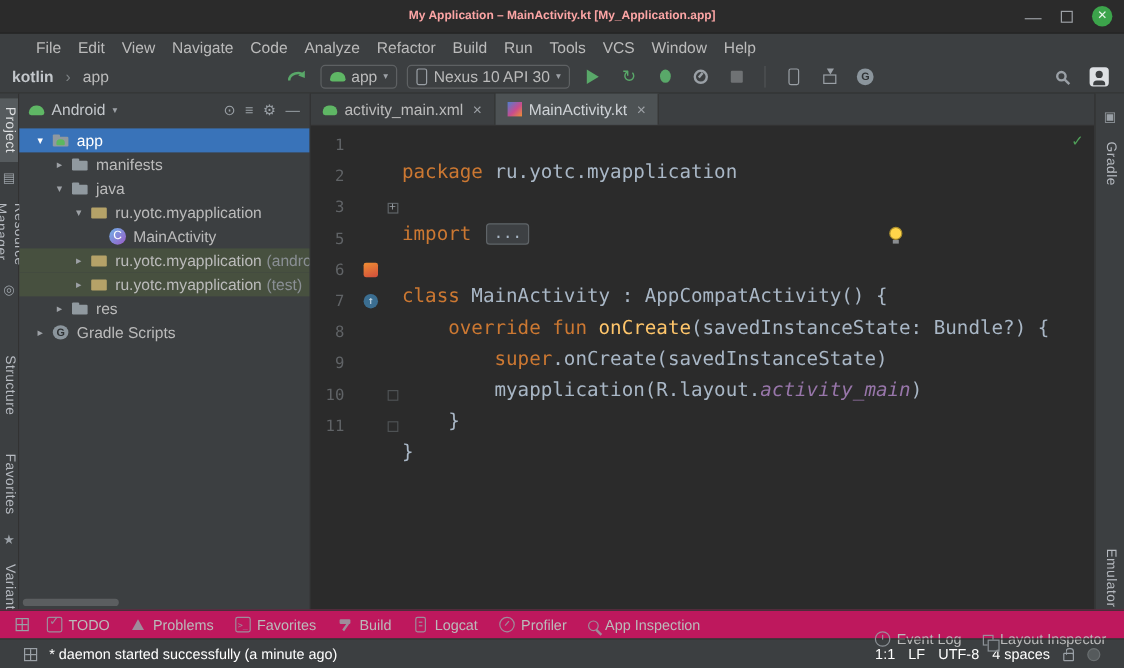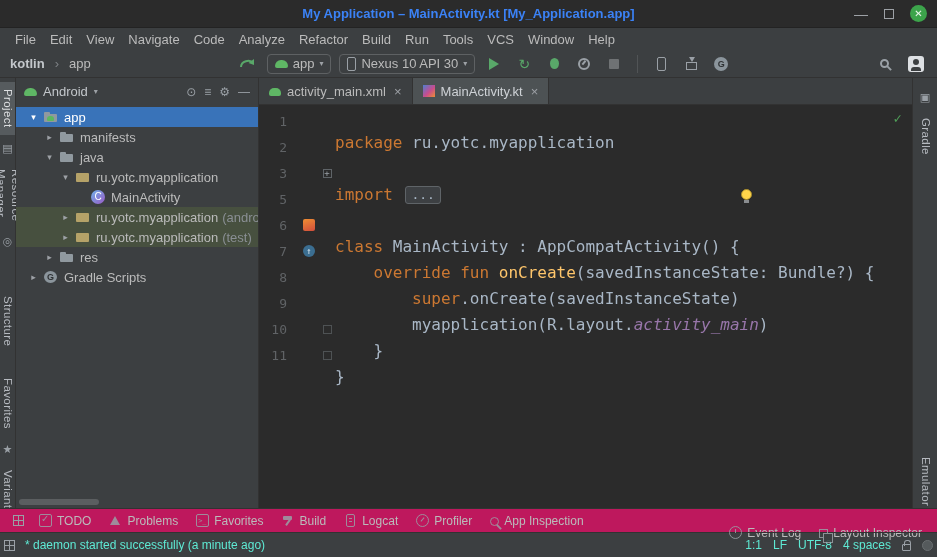--- a/index.html
+++ b/index.html
@@ -4,29 +4,29 @@
 <style>
   html,body{margin:0;padding:0;width:937px;height:557px;overflow:hidden;
     background:#3c3f41;color:#bbbbbb;
     font-family:"Liberation Sans","DejaVu Sans",sans-serif;font-size:13px;}
   .window{display:flex;flex-direction:column;width:937px;height:557px;box-sizing:border-box;}
   *{box-sizing:border-box;}
 
   
   .titlebar{height:28px;flex:none;background:#2b2b2b;border-bottom:1px solid #232323;
     display:flex;align-items:center;justify-content:center;position:relative;}
-  .title-text{color:#3b82f6;font-weight:bold;font-size:13px;}
+  .title-text{color:#fca5a5;font-weight:bold;font-size:10px;}
   .win-controls{position:absolute;right:10px;top:0;height:100%;display:flex;align-items:center;gap:16px;}
   .win-min{color:#9da1a6;font-size:14px;line-height:10px;}
   .win-max{width:10px;height:10px;border:1px solid #9da1a6;}
   .win-close{width:17px;height:17px;border-radius:50%;background:#3ca44b;color:#eaf6ec;
     display:flex;align-items:center;justify-content:center;font-size:10px;line-height:10px;}
 
   
-  .menubar{height:22px;flex:none;display:flex;align-items:center;padding-left:8px;}
+  .menubar{height:22px;flex:none;display:flex;align-items:center;padding-left:23px;}
   .menu-item{padding:2px 7px;color:#bbbbbb;}
 
   
   .toolbar{height:28px;flex:none;display:flex;align-items:center;padding:0 10px;gap:8px;
     border-bottom:1px solid #323232;}
   .crumb-root{font-weight:bold;color:#c3c7cb;}
   .crumb-sep{color:#7d8184;margin:0 2px;}
   .sync-gap{margin-left:138px;display:flex;align-items:center;}
   .select{display:flex;align-items:center;gap:5px;border:1px solid #5e6163;border-radius:4px;
     height:20px;padding:0 7px;color:#bbbbbb;}
@@ -146,22 +146,22 @@
   .profiler-icon{border:1px solid #9aa0a6;border-radius:50%;}
   .profiler-icon::after{content:'';position:absolute;left:5px;top:2px;width:1px;height:5px;background:#9aa0a6;transform:rotate(40deg);}
   .app-inspection-icon{width:9px;height:9px;border:1px solid #9aa0a6;border-radius:50%;margin-top:1px;}
   .app-inspection-icon::after{content:'';position:absolute;right:-4px;bottom:-3px;width:6px;height:2px;background:#9aa0a6;transform:rotate(45deg);}
   .event-log-icon{border:1px solid #9aa0a6;border-radius:50%;}
   .event-log-icon::after{content:'';position:absolute;left:5px;top:2px;width:1px;height:4px;background:#9aa0a6;}
   .layout-inspector-icon{width:9px;height:9px;border:1px solid #9aa0a6;margin-top:1px;}
   .layout-inspector-icon::after{content:'';position:absolute;left:3px;top:3px;width:8px;height:8px;border:1px solid #9aa0a6;background:#3c3f41;}
 
   
-  .statusbar{height:25px;flex:none;display:flex;align-items:center;gap:10px;padding:0 4px;
-    border-top:1px solid #323232;font-size:12px;color:#5eead4;}
+  .statusbar{height:25px;flex:none;display:flex;align-items:center;gap:10px;padding:0 20px;
+    border-top:1px solid #323232;font-size:12px;color:#ffffff;}
   .sb-right{margin-left:auto;display:flex;align-items:center;gap:11px;}
   .lock-ico{width:9px;height:7px;border:1px solid #9aa0a6;border-radius:1px;position:relative;display:inline-block;margin-top:4px;}
   .lock-ico::before{content:'';position:absolute;top:-5px;left:1px;width:5px;height:5px;border:1px solid #9aa0a6;border-bottom:none;border-radius:3px 3px 0 0;}
   .dot-ico{width:11px;height:11px;border-radius:50%;background:#555a5c;border:1px solid #6a6f71;display:inline-block;}
 </style>
 </head>
 <body>
 
 <div class="window" data-name="ide-window">
 

